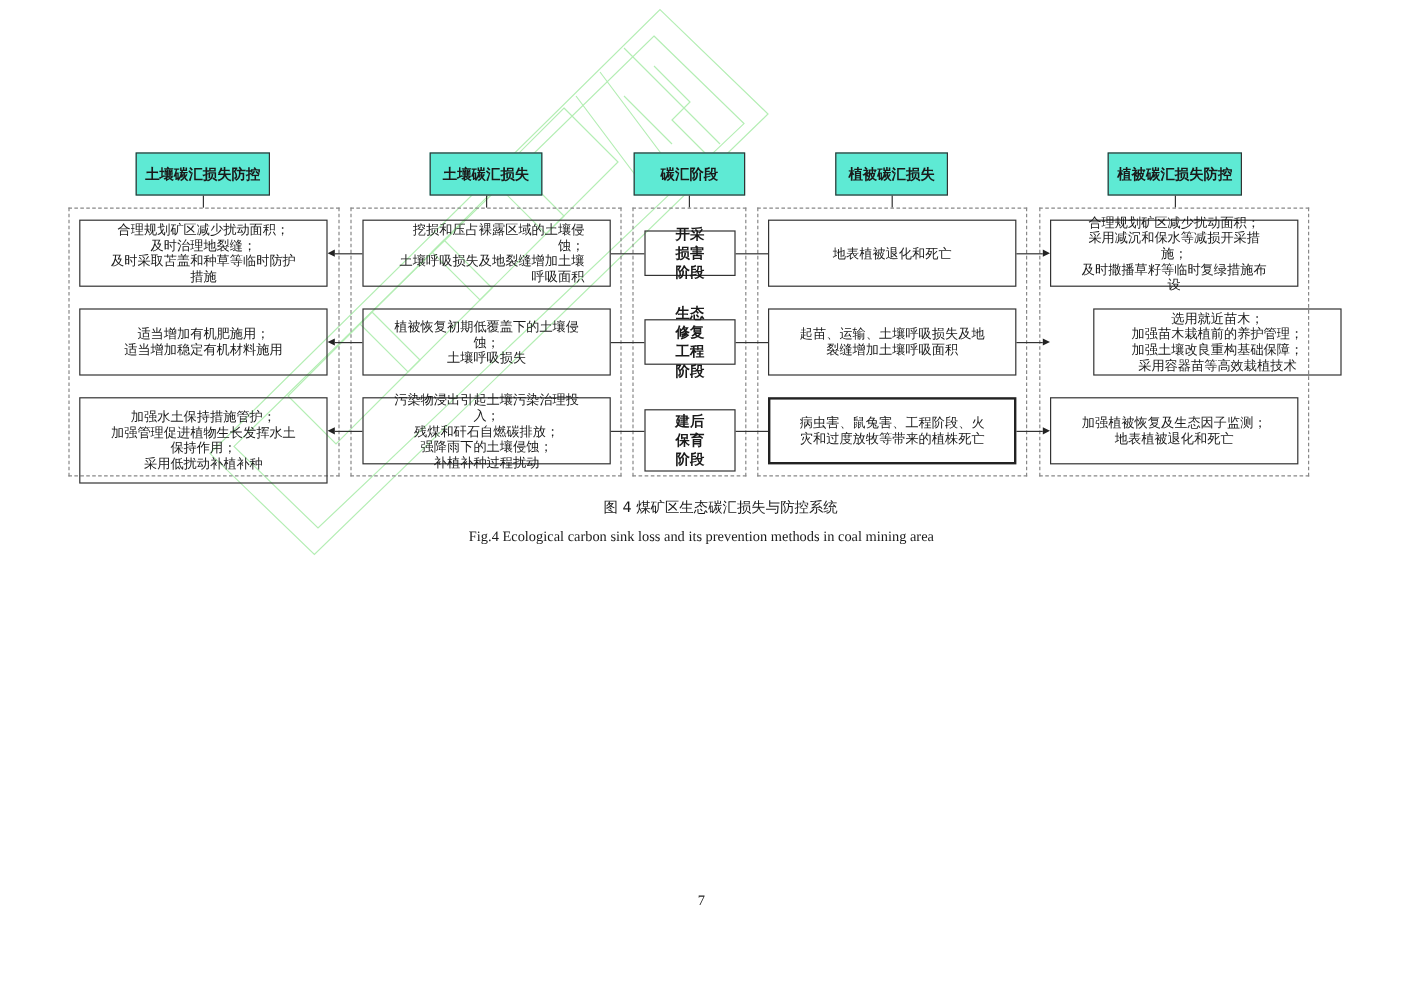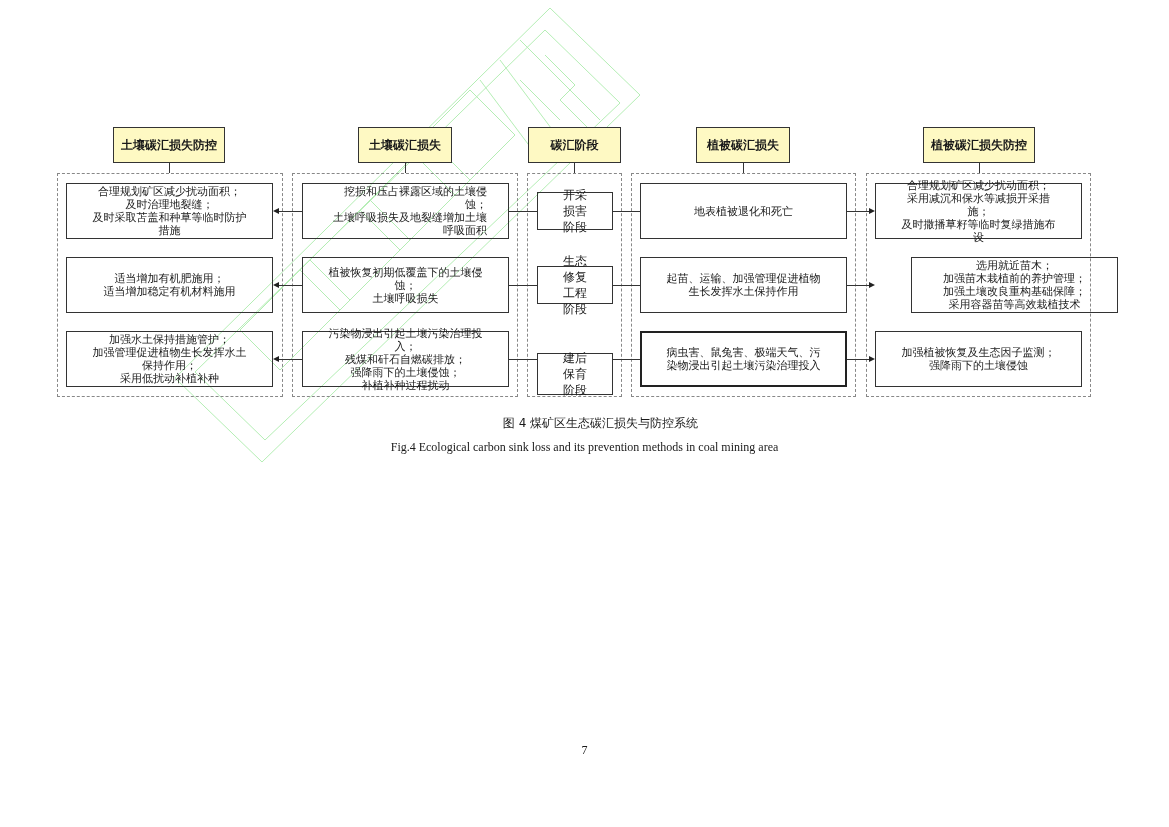--- a/index.html
+++ b/index.html
@@ -2,34 +2,34 @@
 <html><head>
 <meta charset="utf-8">
 <style>
   html, body { margin: 0; padding: 0; }
   body {
     width: 1169px; height: 827px; position: relative; background: #ffffff;
     font-family: "DejaVu Serif", "Liberation Serif", serif; color: #1a1a1a; overflow: hidden;
   }
   .watermark { position: absolute; left: 0; top: 0; width: 1169px; height: 827px; pointer-events: none; }
   .hdr {
-    position: absolute; top: 127px; height: 36px; border: 1px solid #333; background: #fef9c3;
+    position: absolute; top: 127px; height: 36px; border: 1px solid #333; background: #5eead4;
     display: flex; align-items: center; justify-content: center;
     font-family: "DejaVu Sans", "Liberation Sans", sans-serif; font-size: 12px; font-weight: bold; box-sizing: border-box;
   }
   .dash {
     position: absolute; top: 173px; height: 224px; border: 1px dashed #888; box-sizing: border-box;
   }
   .box {
     position: absolute; border: 1px solid #333; background: transparent; box-sizing: border-box;
     display: flex; align-items: center; justify-content: center; text-align: center;
     font-size: 11px; line-height: 13px; padding: 0 21px; white-space: pre-line;
   }
   .box.thick { border: 2px solid #222; }
-  .stage { font-family: "DejaVu Sans", "Liberation Sans", sans-serif; font-weight: normal; font-size: 12px; line-height: 16px; }
+  .stage { font-family: "DejaVu Sans", "Liberation Sans", sans-serif; font-weight: bold; font-size: 12px; line-height: 16px; }
   .vline { position: absolute; width: 1px; background: #333; }
   .hline { position: absolute; height: 1px; background: #333; }
   .arrow-l { position: absolute; width: 0; height: 0; border-top: 3px solid transparent; border-bottom: 3px solid transparent; border-right: 6px solid #222; }
   .arrow-r { position: absolute; width: 0; height: 0; border-top: 3px solid transparent; border-bottom: 3px solid transparent; border-left: 6px solid #222; }
   .cap-cn {
     position: absolute; top: 415px; left: 16px; width: 1169px; text-align: center;
     font-family: "DejaVu Sans", "Liberation Sans", sans-serif; font-size: 12px;
   }
   .cap-en {
     position: absolute; top: 440px; left: 0; width: 1169px; text-align: center;
@@ -72,53 +72,53 @@
 <div class="dash" style="left:292px;width:226px;"></div>
 <div class="dash" style="left:527px;width:95px;"></div>
 <div class="dash" style="left:631px;width:225px;"></div>
 <div class="dash" style="left:866px;width:225px;"></div>
 
 <div class="box" style="left:66px;top:183px;width:207px;height:56px;">合理规划矿区减少扰动面积；
 及时治理地裂缝；
 及时采取苫盖和种草等临时防护措施</div>
 <div class="box" style="left:66px;top:257px;width:207px;height:56px;">适当增加有机肥施用；
 适当增加稳定有机材料施用</div>
-<div class="box" style="left:66px;top:331px;width:207px;height:56px;">加强水土保持措施管护；
+<div class="box" style="left:66px;top:331px;width:207px;height:72px;">加强水土保持措施管护；
 加强管理促进植物生长发挥水土保持作用；
 采用低扰动补植补种</div>
 
 <div class="box" style="left:302px;top:183px;width:207px;height:56px;text-align:right;">挖损和压占裸露区域的土壤侵蚀；
 土壤呼吸损失及地裂缝增加土壤呼吸面积</div>
 <div class="box" style="left:302px;top:257px;width:207px;height:56px;">植被恢复初期低覆盖下的土壤侵蚀；
 土壤呼吸损失</div>
 <div class="box" style="left:302px;top:331px;width:207px;height:56px;">污染物浸出引起土壤污染治理投入；
 残煤和矸石自燃碳排放；
 强降雨下的土壤侵蚀；
 补植补种过程扰动</div>
 
 <div class="box stage" style="left:537px;top:192px;width:76px;height:38px;">开采损害
 阶段</div>
 <div class="box stage" style="left:537px;top:266px;width:76px;height:38px;">生态修复
 工程阶段</div>
-<div class="box stage" style="left:537px;top:353px;width:76px;height:42px;">建后保育
+<div class="box stage" style="left:537px;top:341px;width:76px;height:52px;">建后保育
 阶段</div>
 
 <div class="box" style="left:640px;top:183px;width:207px;height:56px;">地表植被退化和死亡</div>
-<div class="box" style="left:640px;top:257px;width:207px;height:56px;">起苗、运输、加强管理促进植物生长发挥水土保持作用</div>
-<div class="box thick" style="left:640px;top:331px;width:207px;height:56px;">病虫害、鼠兔害、极端天气、污染物浸出引起土壤污染治理投入</div>
+<div class="box" style="left:640px;top:257px;width:207px;height:56px;">起苗、运输、土壤呼吸损失及地裂缝增加土壤呼吸面积</div>
+<div class="box thick" style="left:640px;top:331px;width:207px;height:56px;">病虫害、鼠兔害、工程阶段、火灾和过度放牧等带来的植株死亡</div>
 
 <div class="box" style="left:875px;top:183px;width:207px;height:56px;">合理规划矿区减少扰动面积；
 采用减沉和保水等减损开采措施；
 及时撒播草籽等临时复绿措施布设</div>
 <div class="box" style="left:875px;top:257px;width:207px;height:56px;margin-left:36px;">选用就近苗木；
 加强苗木栽植前的养护管理；
 加强土壤改良重构基础保障；
 采用容器苗等高效栽植技术</div>
 <div class="box" style="left:875px;top:331px;width:207px;height:56px;">加强植被恢复及生态因子监测；
-强降雨下的土壤侵蚀</div>
+地表植被退化和死亡</div>
 
 <div class="hline" style="left:279px;top:211px;width:23px;"></div>
 <div class="arrow-l" style="left:273px;top:208px;"></div>
 <div class="hline" style="left:509px;top:211px;width:28px;"></div>
 <div class="hline" style="left:613px;top:211px;width:27px;"></div>
 <div class="hline" style="left:847px;top:211px;width:22px;"></div>
 <div class="arrow-r" style="left:869px;top:208px;"></div>
 
 <div class="hline" style="left:279px;top:285px;width:23px;"></div>
 <div class="arrow-l" style="left:273px;top:282px;"></div>

